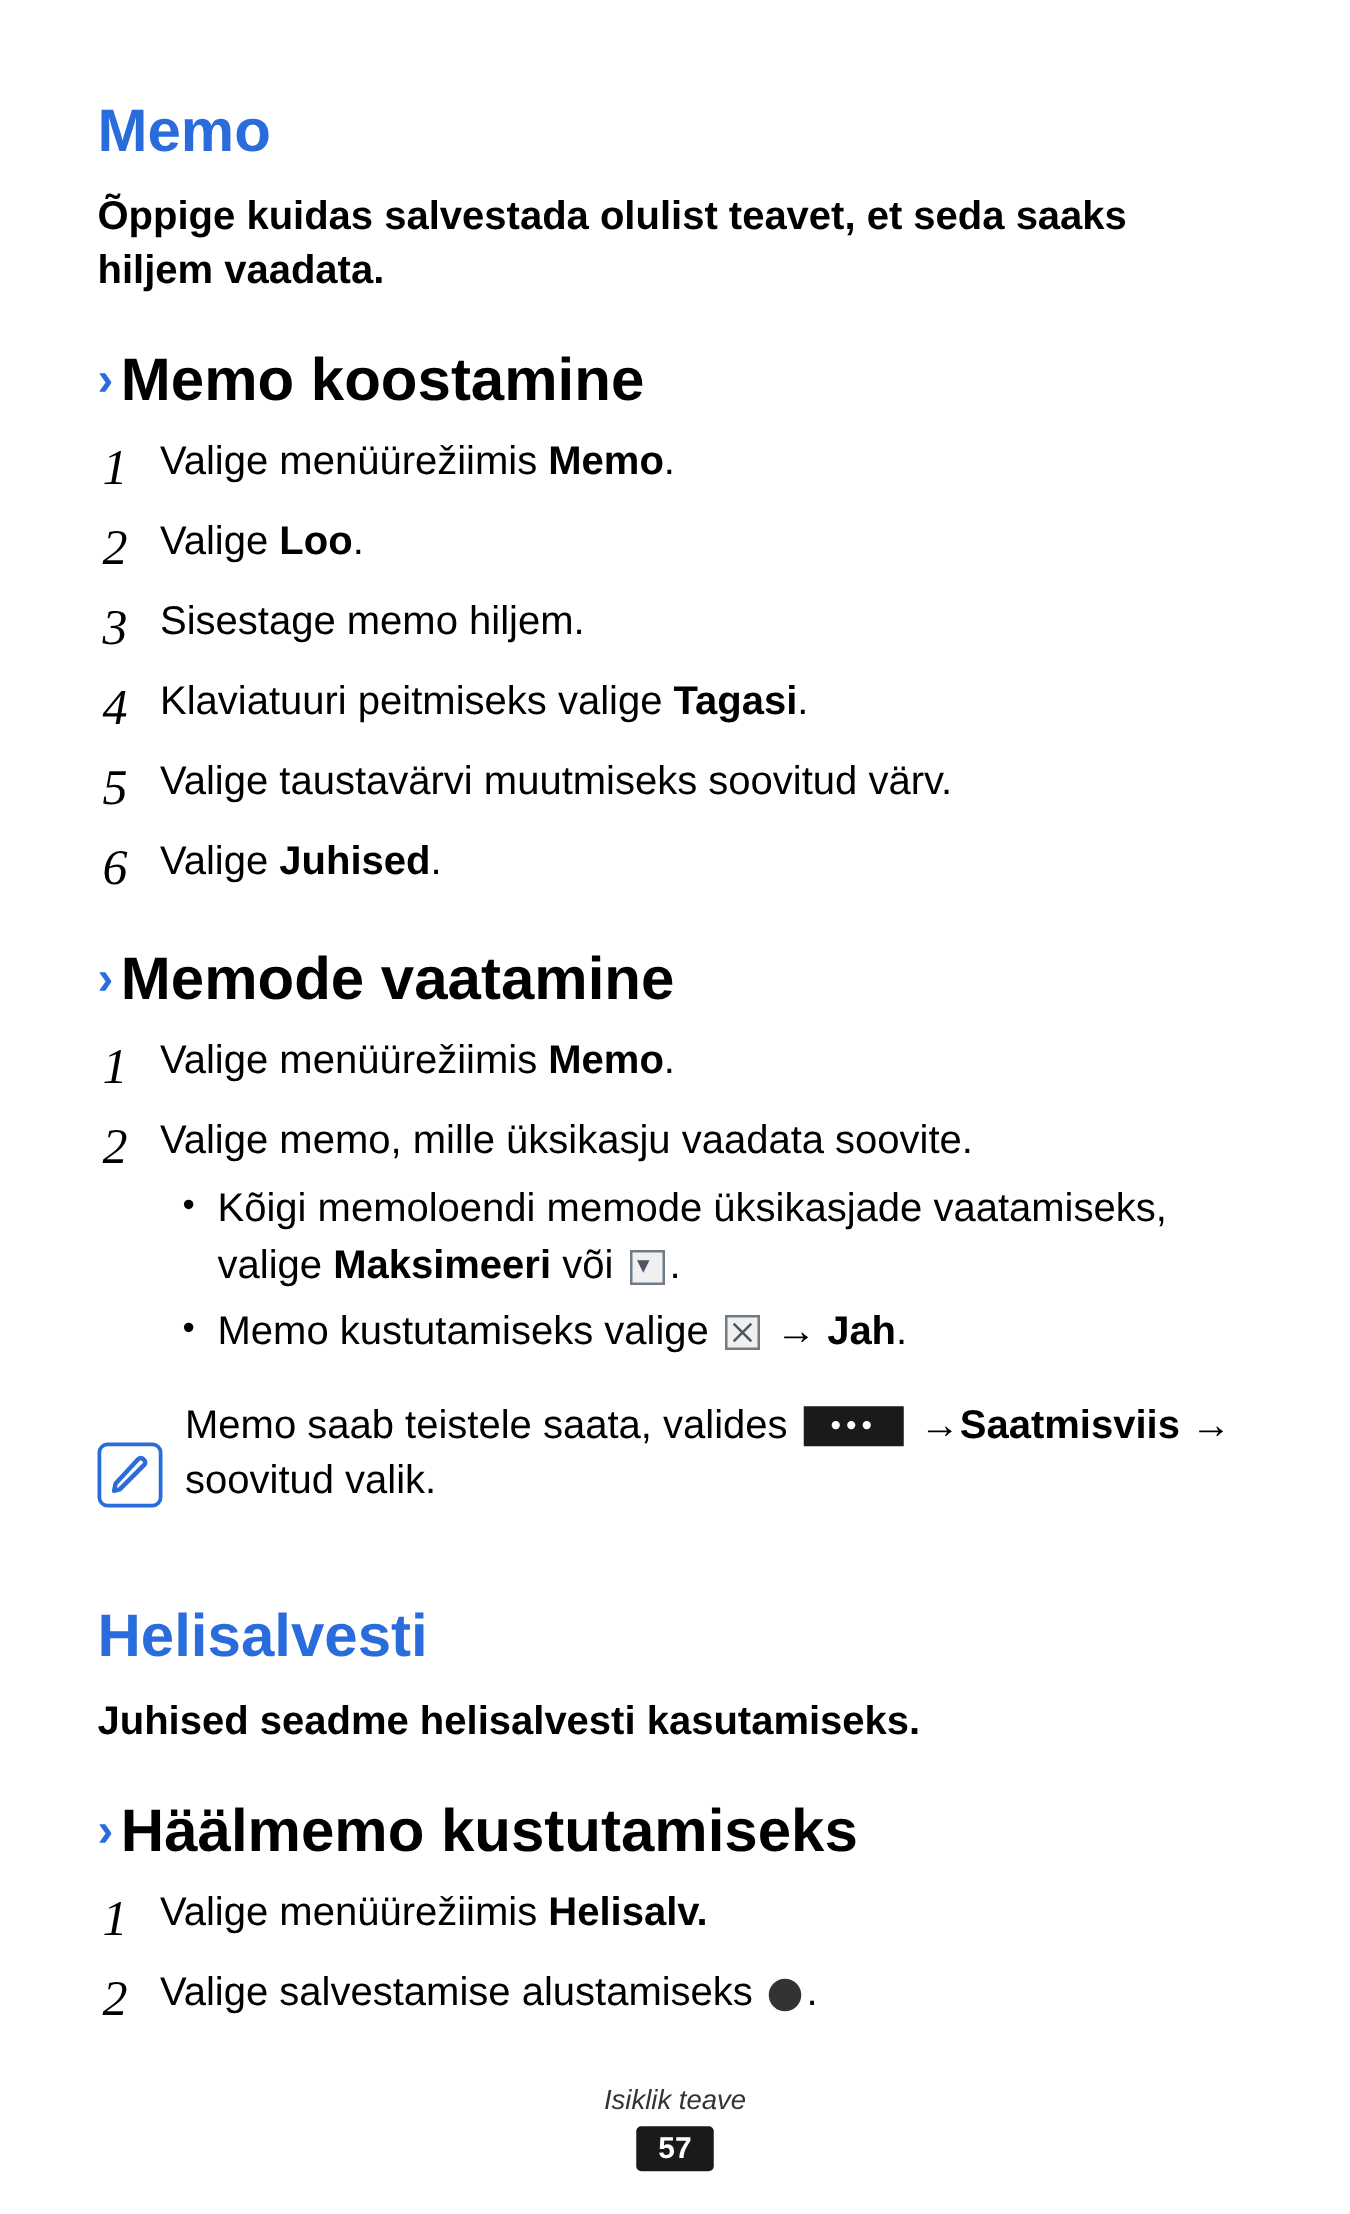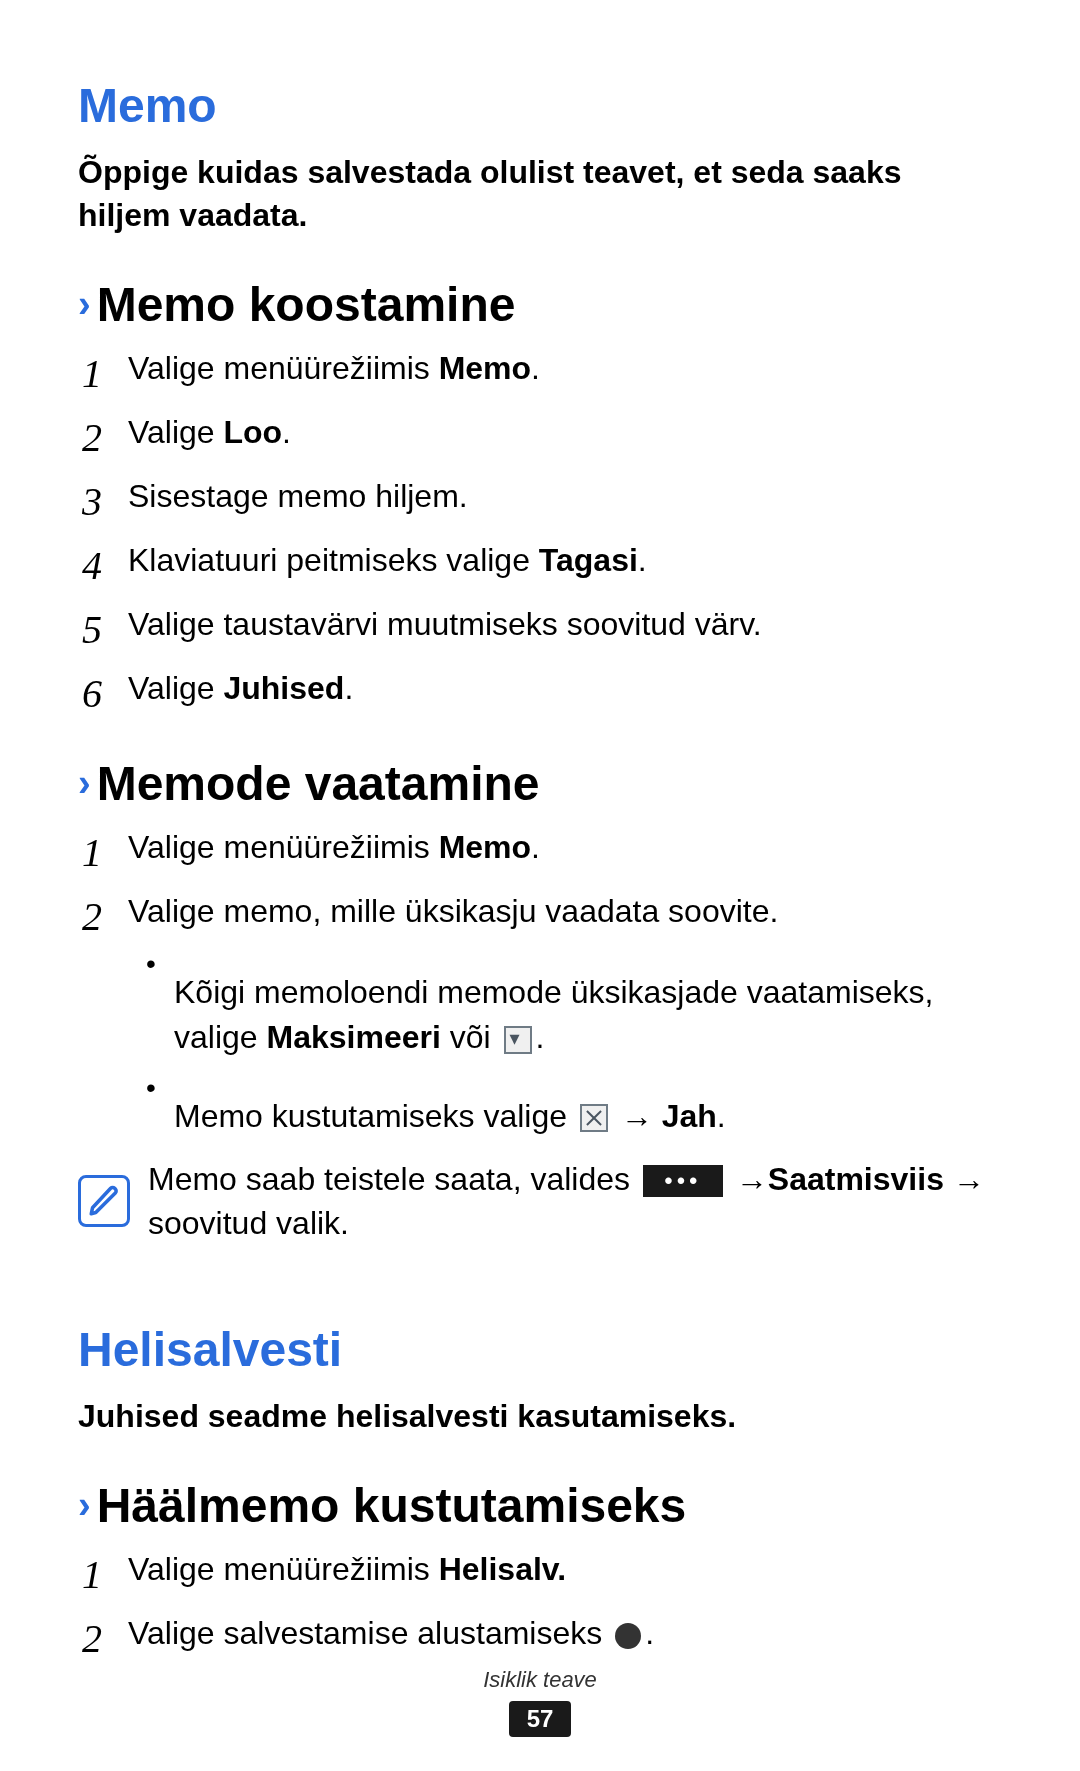--- a/index.html
+++ b/index.html
@@ -58,21 +58,21 @@
   ul.bullets { list-style: none; margin-top: 10px; }
   ul.bullets > li {
     display: flex;
     align-items: flex-start;
     font-size: 32px;
     line-height: 1.4;
     margin-bottom: 8px;
     padding-left: 18px;
   }
   .bullet-dot { flex: none; width: 28px; font-size: 28px; }
-  .bullet-body { flex: 1; margin-top: 26px; }
+  .bullet-body { flex: 1; }
   .inline-icon {
     display: inline-flex;
     align-items: center;
     justify-content: center;
     vertical-align: middle;
     margin: 0 4px;
   }
   .expand-icon {
     width: 28px; height: 28px;
     border: 2px solid #6f7b85;
@@ -105,22 +105,22 @@
     text-align: center;
     line-height: 26px;
   }
   .record-icon {
     width: 26px; height: 26px;
     border-radius: 50%;
     background: #333;
   }
   .note-row {
     display: flex;
-    align-items: center;
-    margin-top: 10px;
+    align-items: flex-end;
+    margin-top: 22px;
     font-size: 32px;
     line-height: 1.4;
   }
   .note-icon {
     flex: none;
     width: 52px; height: 52px;
     border: 3px solid #2a6cdc;
     border-radius: 8px;
     color: #2a6cdc;
     display: flex;

